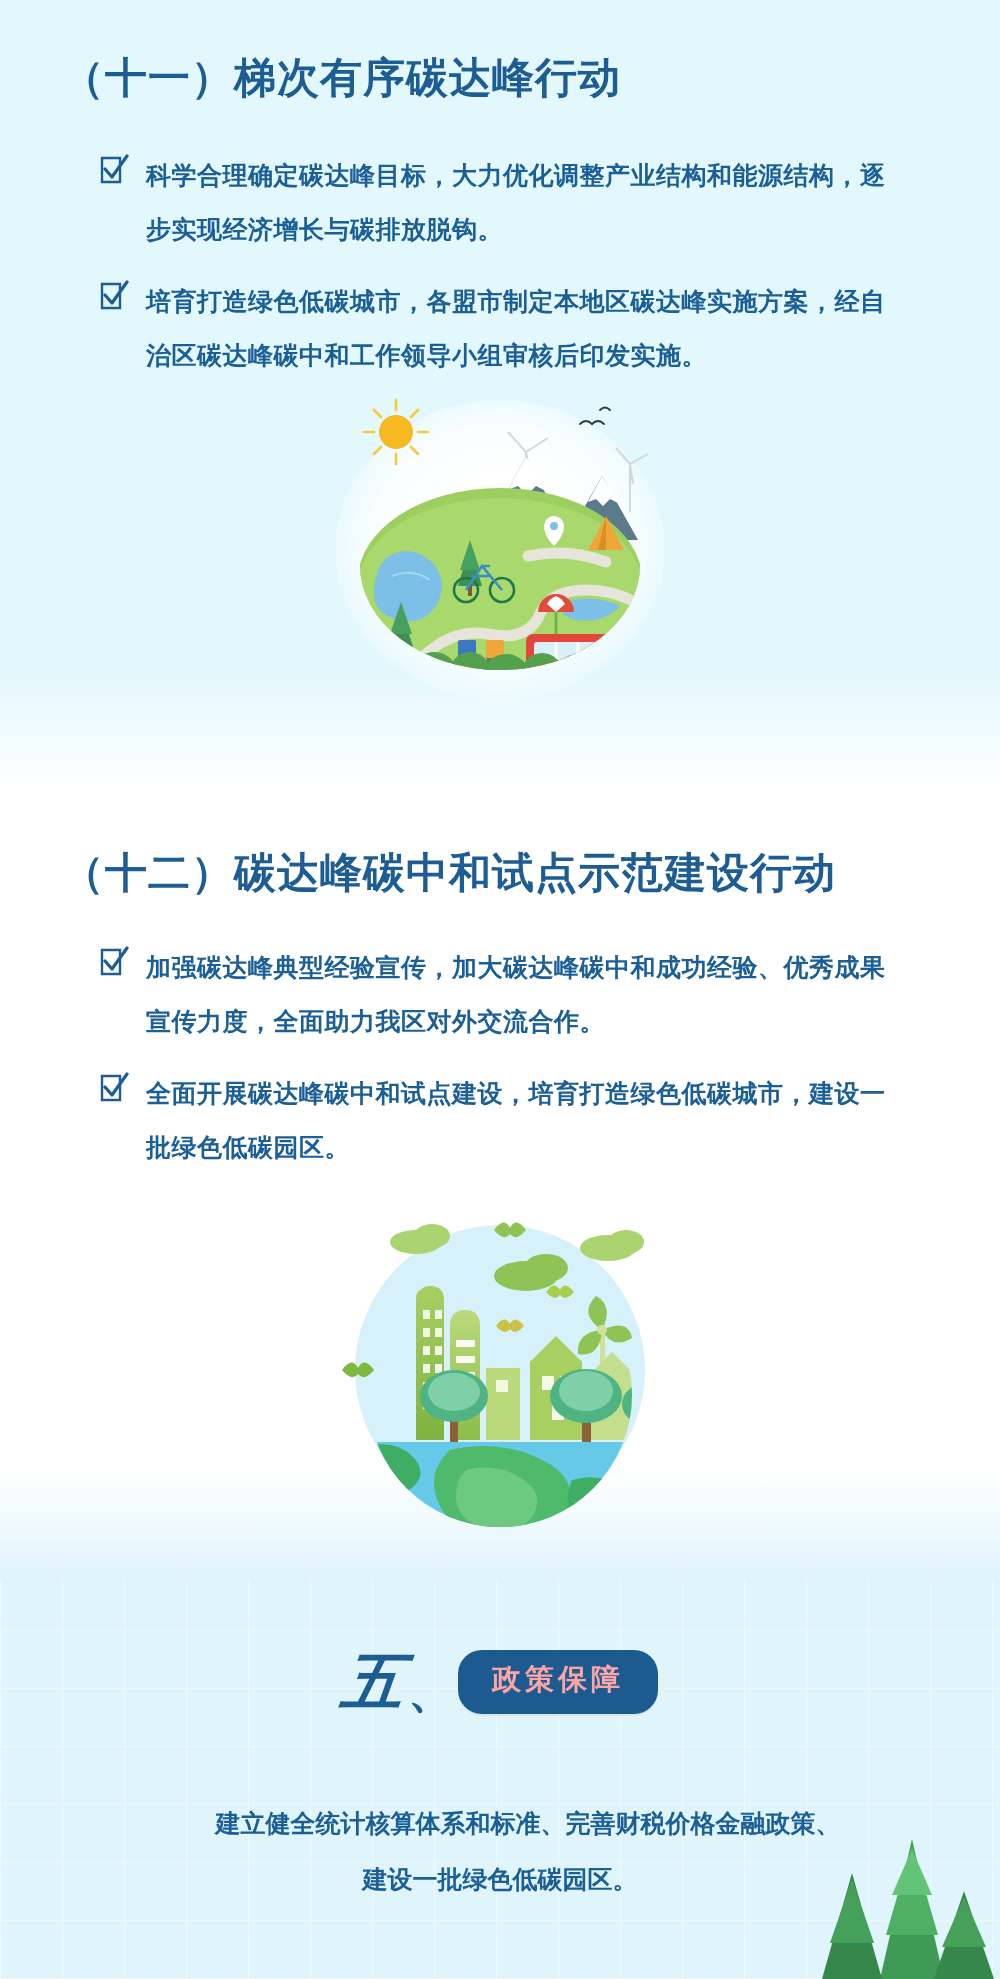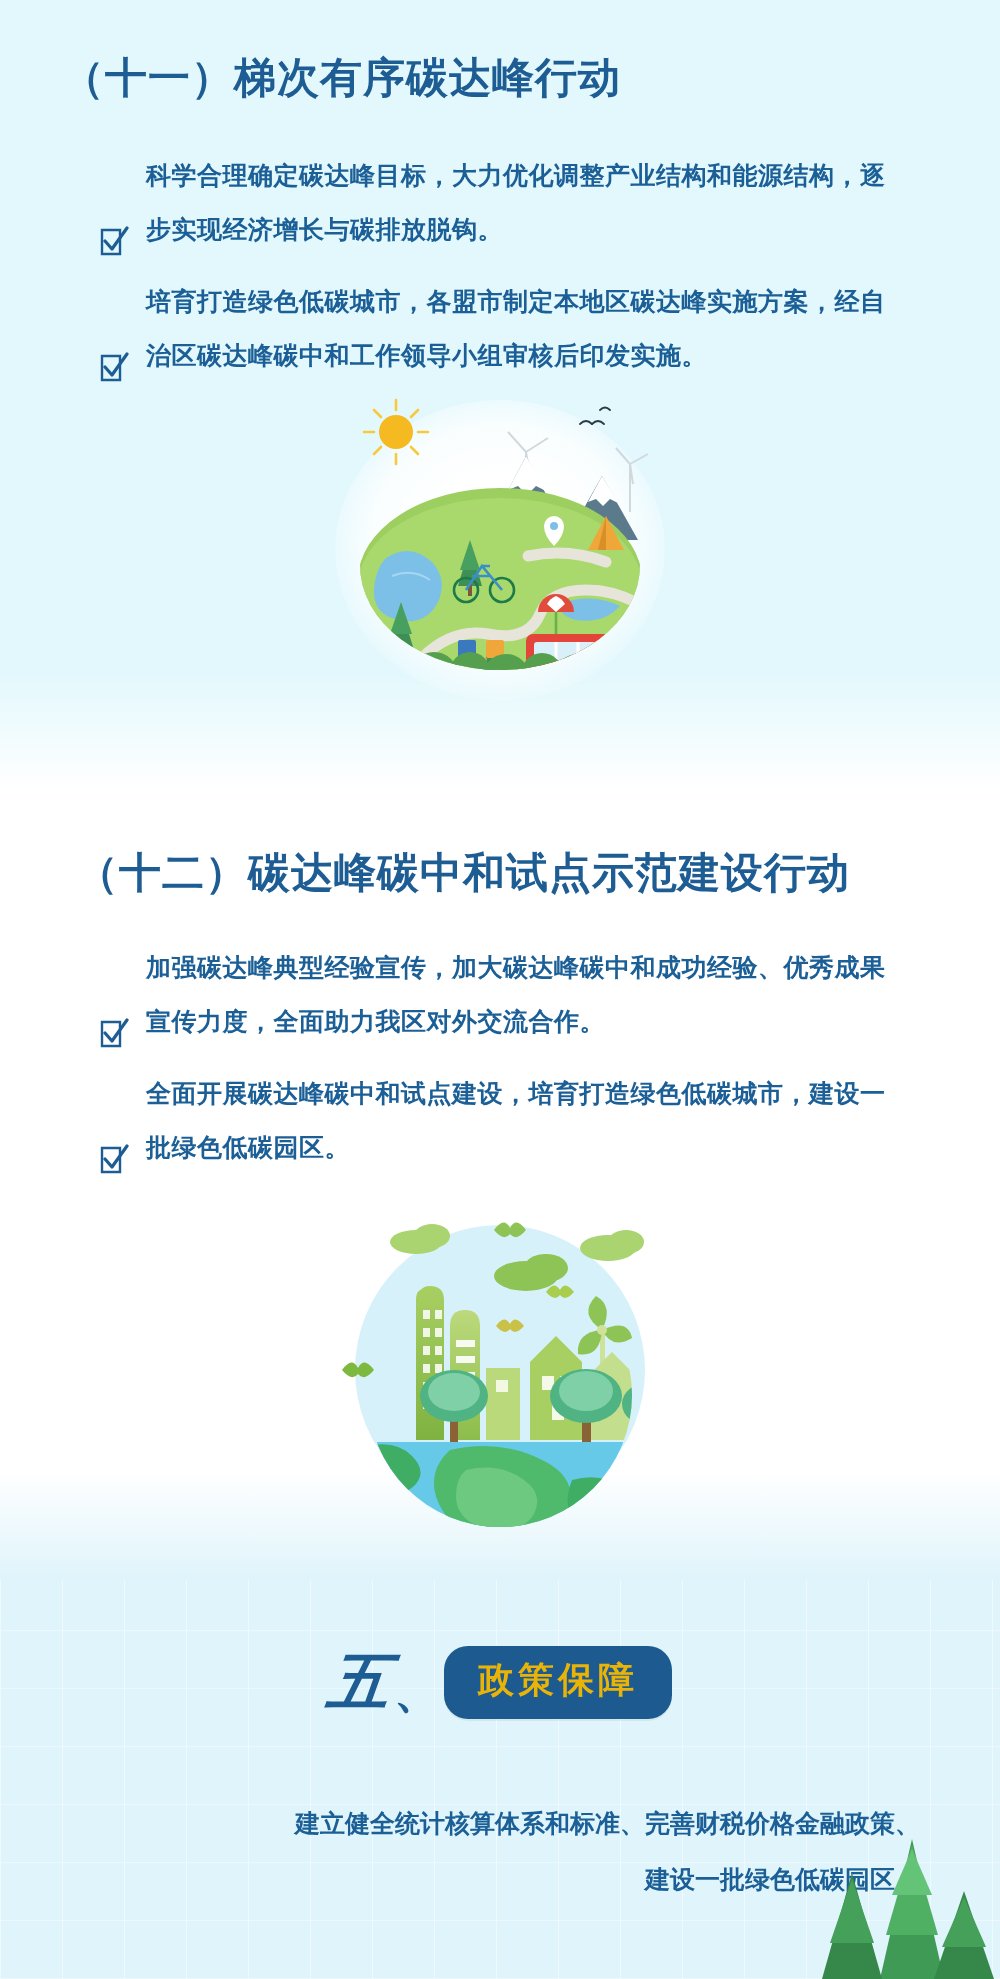--- a/index.html
+++ b/index.html
@@ -23,27 +23,27 @@
     background:linear-gradient(to bottom,rgba(226,248,253,0),#ffffff);
   }
 
   .title {
     color:#1d5d93;
     font-weight:bold;
     letter-spacing:1px;
     white-space:nowrap;
   }
   .t11 { position:absolute; left:62px; top:50px; font-size:42px; }
-  .t12 { position:absolute; left:62px; top:845px; font-size:42px;margin-left:14px; }
+  .t12 { position:absolute; left:62px; top:845px; font-size:42px; }
 
   .bullets { position:absolute; }
   .b11 { left:100px; top:148px; width:810px; }
   .b12 { left:100px; top:940px; width:810px; }
 
-  .bullet { display:flex; align-items:flex-end; margin-bottom:18px; }
+  .bullet { display:flex; align-items:flex-start; margin-bottom:18px; }
   .chk {
     flex:0 0 auto; width:30px; height:30px; margin-right:16px; margin-top:6px;
     position:relative;
   }
   .chk svg { display:block; }
   .btext {
     color:#1b5f96; font-size:25px; font-weight:bold; line-height:54px;
     letter-spacing:0.5px;
   }
 
@@ -85,28 +85,28 @@
     color:#1d5d93; font-size:62px; font-weight:bold;
     font-style:italic;
     margin-right:4px;
     transform:skewX(-6deg);
   }
   .comma{
     color:#1d5d93; font-size:46px; font-weight:bold; margin-right:4px;
     transform:translateY(10px);
   }
   .badge{
-    background:#1c5a90; color:#eab308; font-size:36px; font-weight:bold;
+    background:#1c5a90; color:#fca5a5; font-size:29px; font-weight:bold;
     border-radius:24px; padding:10px 34px 14px; letter-spacing:4px;
     box-shadow:0 2px 0 rgba(0,0,0,.05);
   }
   .policytext{
     position:absolute; left:80px; top:215px; width:840px;
     color:#1b5f96; font-size:25px; font-weight:bold; line-height:56px;
-    text-align:right;
+    text-align:center;
   }
   .policytext .indent{ padding-left:56px; display:block;}
 
   
   .pines{ position:absolute; right:0; bottom:0; width:240px; height:230px; }
 </style>
 </head>
 <body>
 
 <div class="page">

